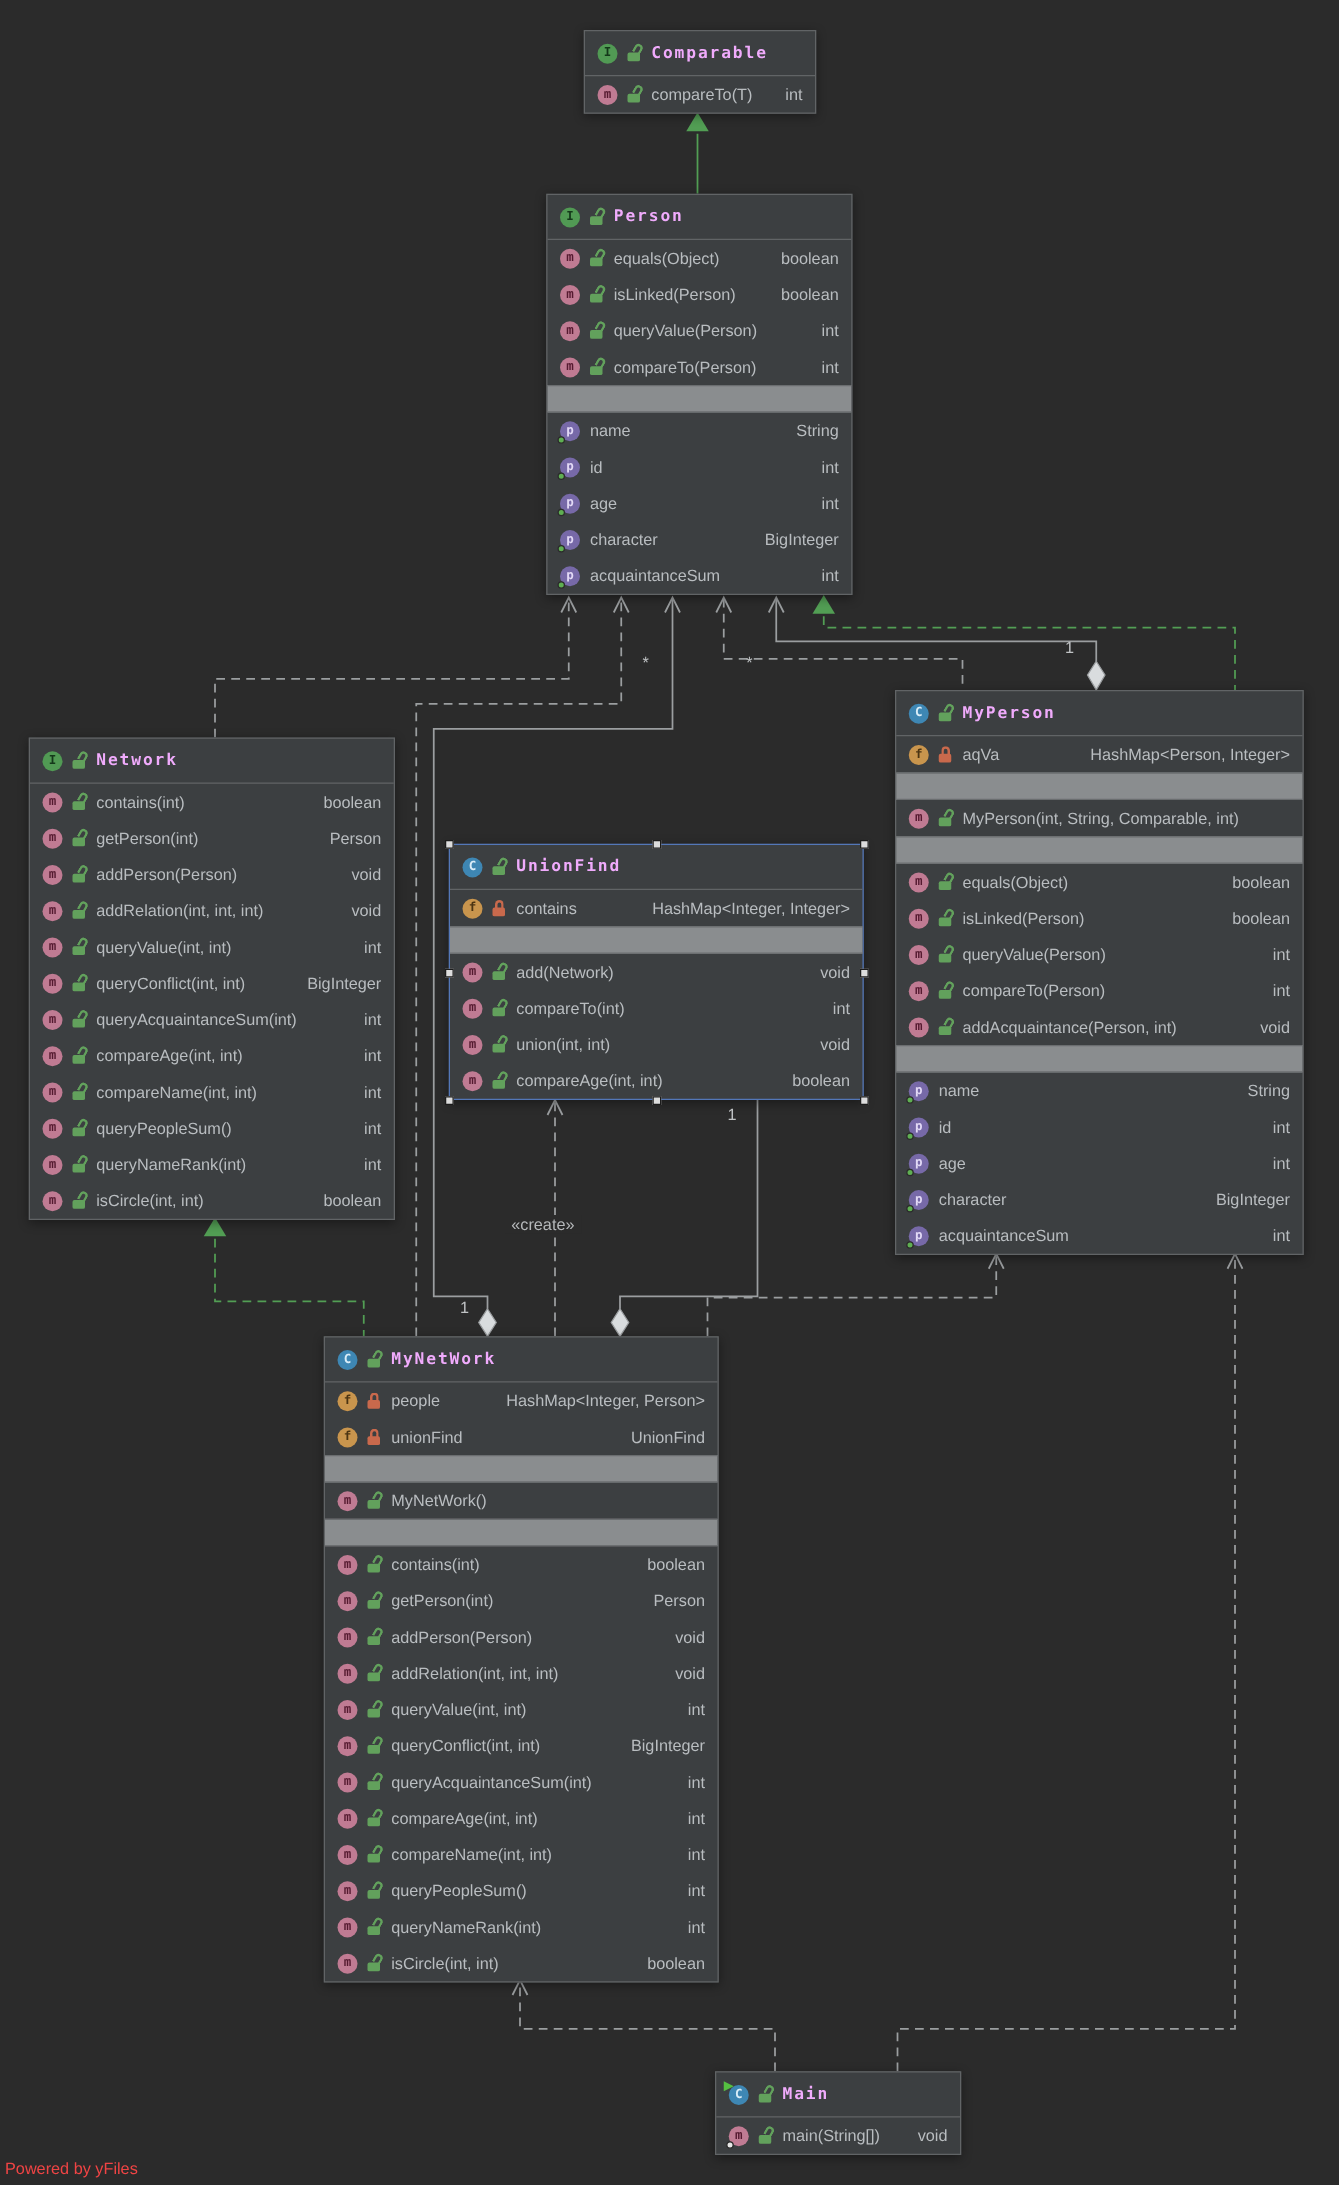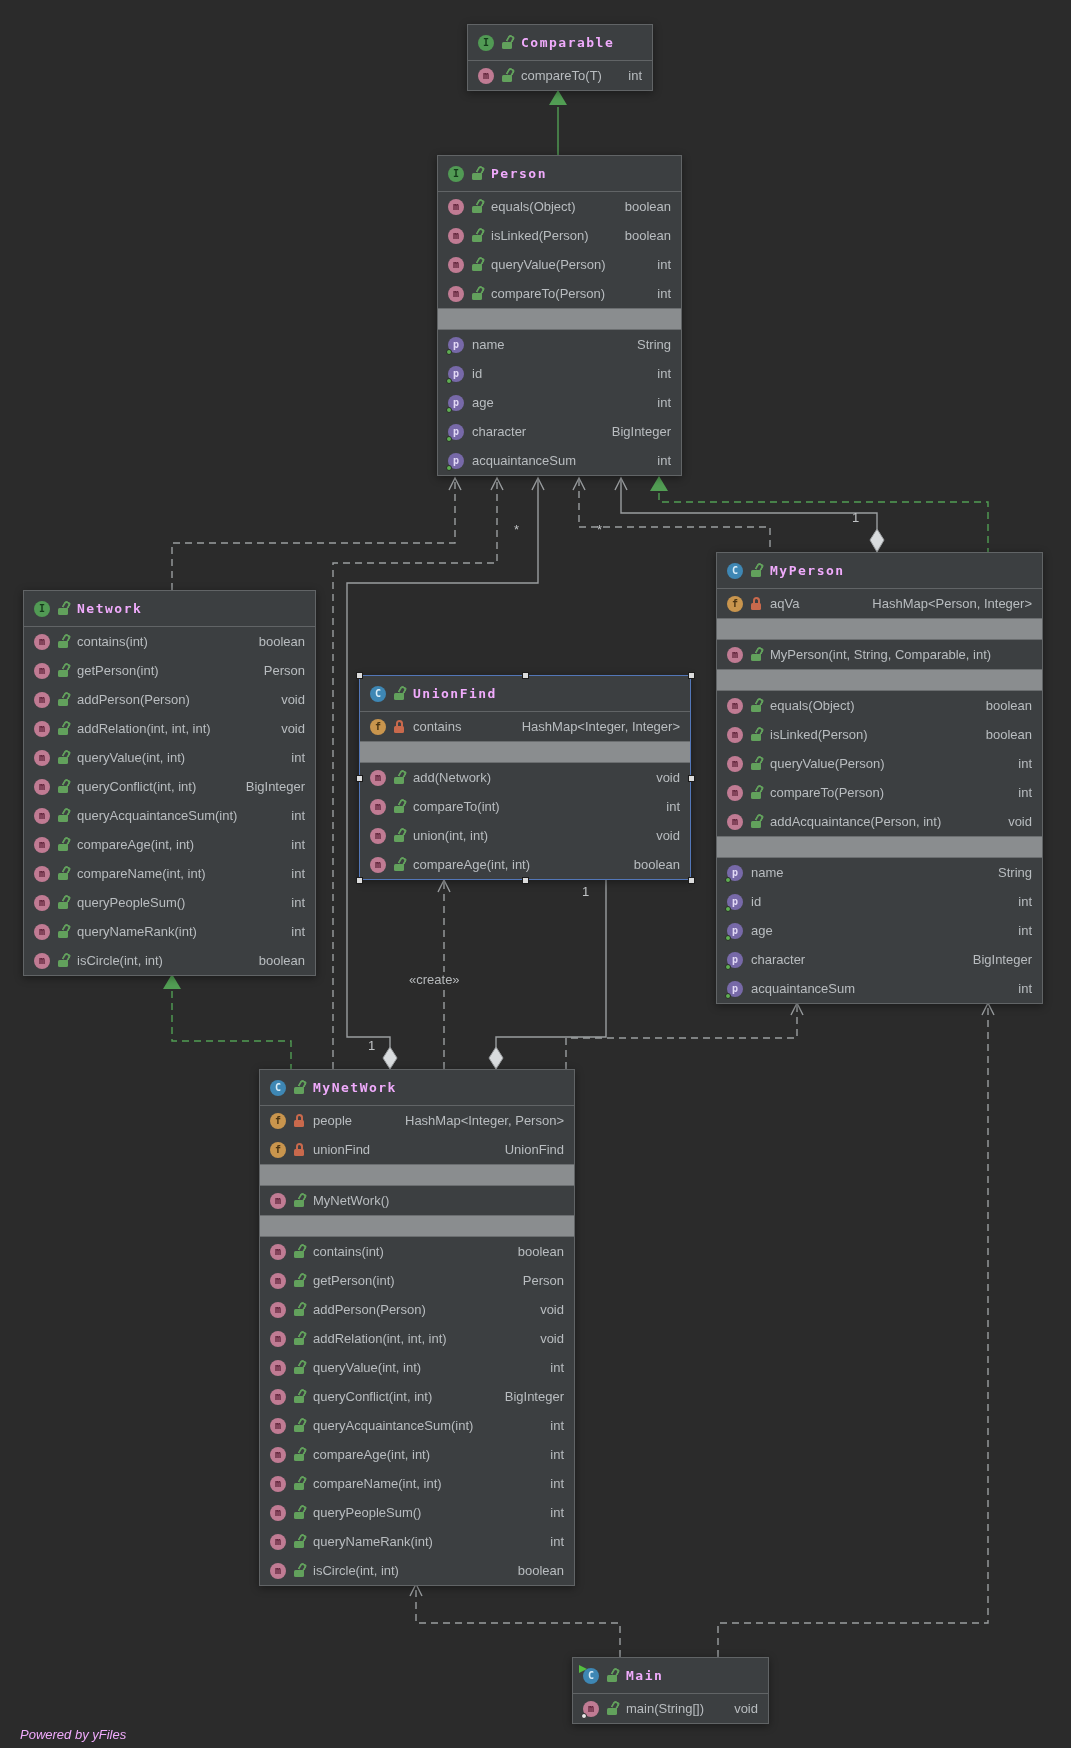--- a/index.html
+++ b/index.html
@@ -29,21 +29,21 @@
   .lock i{display:block;position:absolute;box-sizing:border-box;}
   .lock .shackle{width:7px;height:8px;border:2px solid;border-bottom:none;border-radius:4px 4px 0 0;left:2px;top:0;}
   .lock .body{width:10px;height:7px;left:0;bottom:0;border-radius:1.5px;}
   .lock.open .shackle{left:5px;top:-1px;transform:rotate(30deg);border-color:#62A15C;}
   .lock.open .body{background:#62A15C;}
   .lock.closed .shackle{border-color:#C9694C;}
   .lock.closed .body{background:#C9694C;}
   .handle{position:absolute;width:7px;height:7px;background:#DCDCDC;border:1px solid #1B1B1B;z-index:5;box-sizing:border-box;}
   .edge-label{position:absolute;z-index:3;color:#C0C3C5;font-size:13px;white-space:nowrap;}
   .edge-label.boxed{background:#2B2B2B;padding:0 5px;color:#B5B8BA;}
-  #attribution{position:absolute;left:20px;top:1727px;color:#f0abfc;font-size:13px;z-index:2;font-style:italic;}
+  #attribution{position:absolute;left:4px;top:1727px;color:#ef4444;font-size:13px;z-index:2;}
 </style>
 </head>
 <body>
 
 <div id="canvas">
   <svg id="edge-svg" width="1071" height="1748">
       <polyline points="558,107 558,155" fill="none" stroke="#529E54" stroke-width="1.4"></polyline>
       <polygon points="549,105 567,105 558,90" fill="#529E54"></polygon>
       <polyline points="172,590 172,543 455,543 455,479" fill="none" stroke="#9B9EA0" stroke-width="1.4" stroke-dasharray="7,5"></polyline>
       <polyline points="449,490 455,478 461,490" fill="none" stroke="#9B9EA0" stroke-width="1.4"></polyline>

